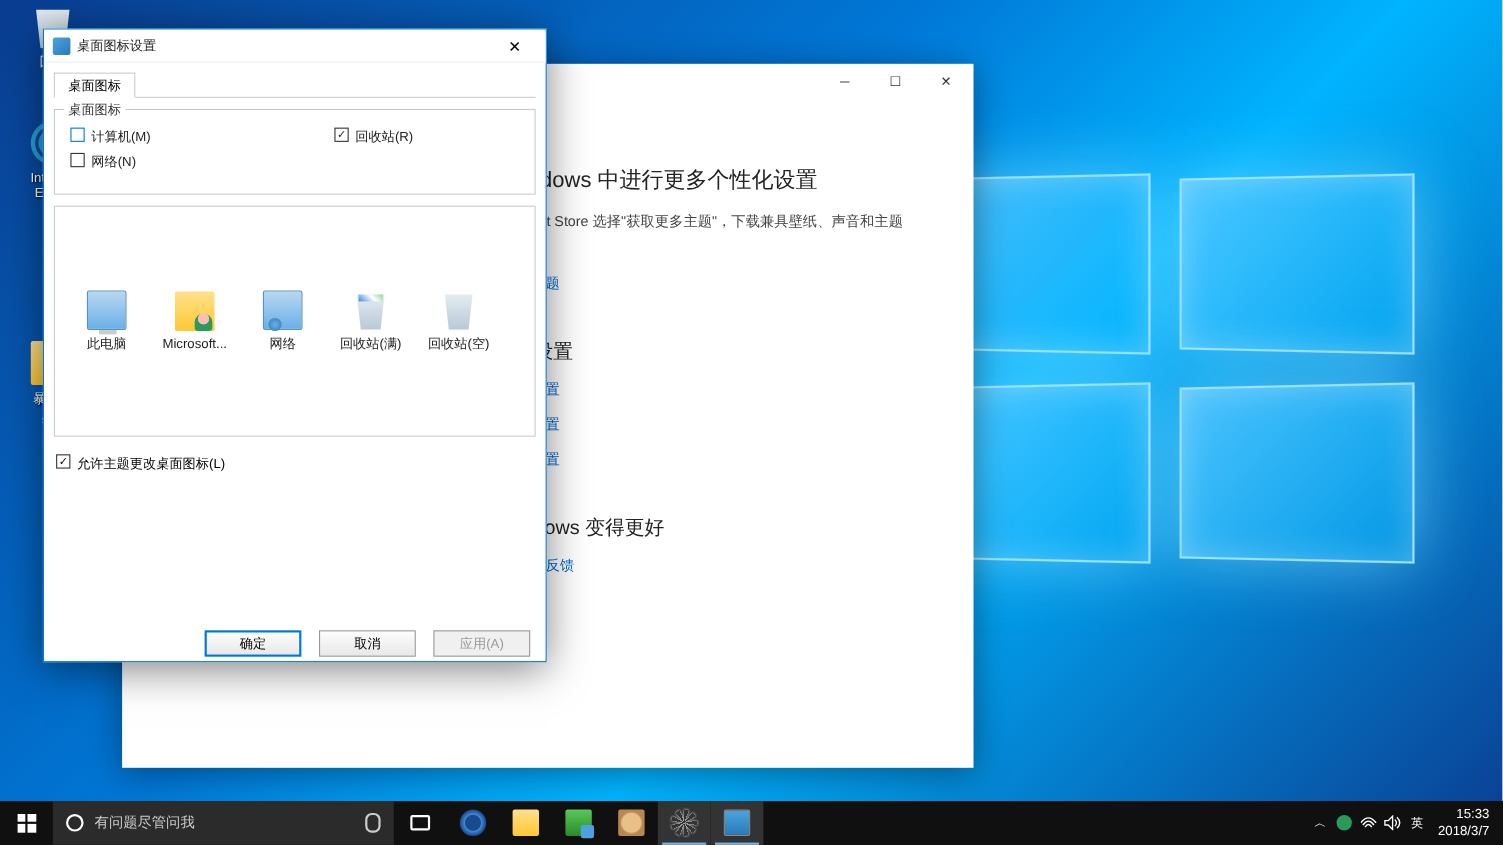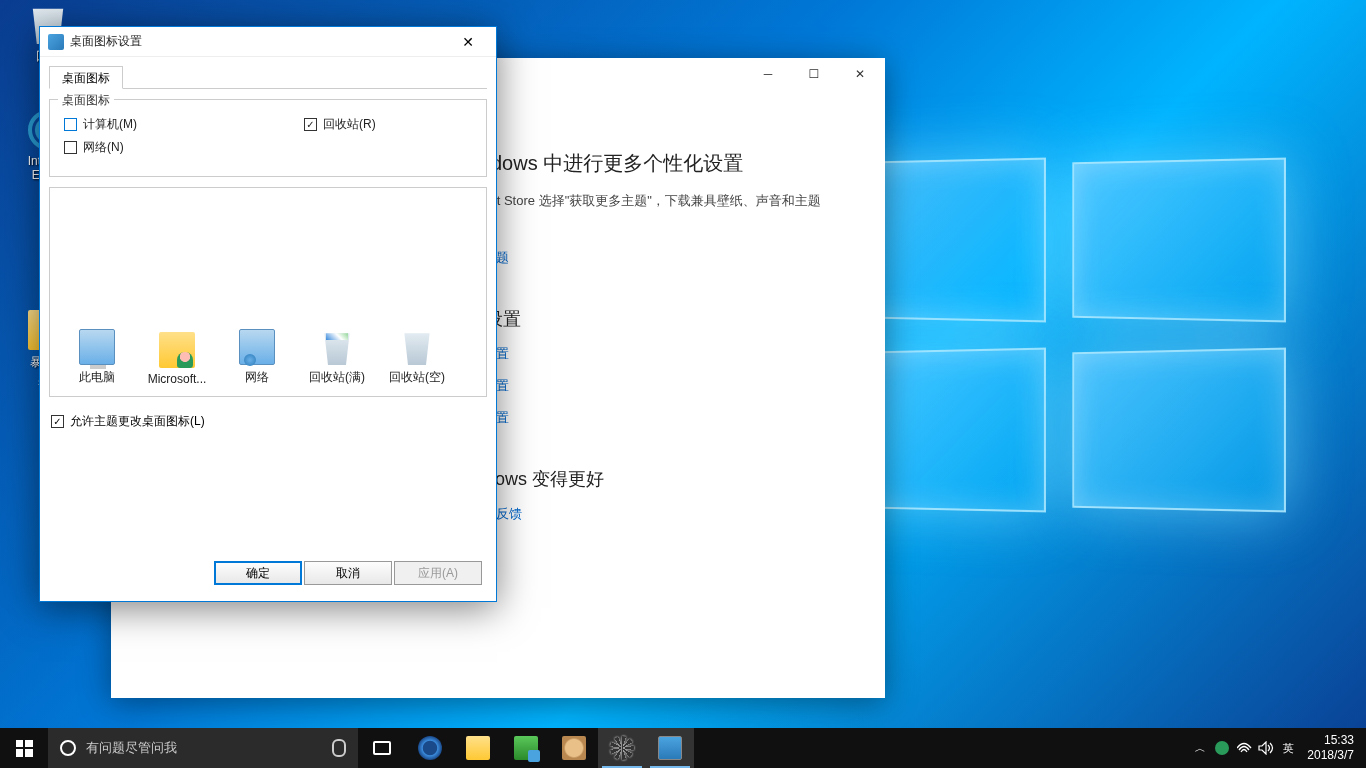--- a/index.html
+++ b/index.html
@@ -26,42 +26,42 @@
 .dlg-title{height:30px;background:#fff;display:flex;align-items:center;padding:0 8px;border-bottom:1px solid #eee}
 .dlg-title-icon{width:16px;height:16px;margin-right:6px;background:linear-gradient(135deg,#4aa3df,#2a7ab8);border-radius:2px}
 .dlg-title-text{flex:1;font-size:12px;color:#222}
 .dlg-close{width:40px;height:28px;display:flex;align-items:center;justify-content:center;font-size:14px;cursor:pointer}
 .dlg-body{padding:8px 9px 0}
 .tabstrip{border-bottom:1px solid #ccc;display:flex;height:24px}
 .tab{padding:3px 12px;border:1px solid #ccc;border-bottom-color:#fff;background:#fff;position:relative;top:1px;font-size:12px}
 .gbox{border:1px solid #ccc;margin-top:10px;padding:10px 14px 14px;position:relative}
 .gbox-label{position:absolute;top:-8px;left:8px;background:#fff;padding:0 4px;font-size:12px;color:#333}
 .chk-row{display:flex;gap:100px;margin:6px 0}
-.chk{display:flex;align-items:center;gap:6px;font-size:12px;color:#222;min-width:140px}
+.chk{display:flex;gap:6px;font-size:12px;color:#222;min-width:140px}
 .chk .box{width:13px;height:13px;border:1px solid #333;display:flex;align-items:center;justify-content:center}
 .chk .box.checked{background:#fff;color:#222}
 .chk .box.checked::after{content:"✓";font-size:10px;line-height:1}
 .chk.blue .box{border-color:#0078d7}
-.iconlist{border:1px solid #ccc;margin-top:10px;height:210px;padding:10px;display:flex;gap:6px;align-items:flex-end}
+.iconlist{border:1px solid #ccc;margin-top:10px;height:210px;padding:10px;display:flex;gap:6px;align-items:center}
 .ili{width:74px;text-align:center;font-size:11px;color:#222}
 .ili .ic{width:36px;height:36px;margin:0 auto 4px;position:relative}
 .ic-pc{background:linear-gradient(#b8d8f0,#6ab0e8);border-radius:2px;border:1px solid #5a90c0}
 .ic-pc::after{content:"";position:absolute;bottom:-5px;left:10px;width:16px;height:4px;background:#ccc}
 .ic-user{background:linear-gradient(#ffe08a,#ffc933);border-radius:2px}
 .ic-user::after{content:"";position:absolute;right:2px;bottom:0;width:16px;height:16px;background:radial-gradient(circle at 50% 30%,#fdbcb4 35%,#2a9a5a 40%);border-radius:50% 50% 20% 20%}
 .ic-net{background:linear-gradient(#b8d8f0,#6ab0e8);border-radius:2px;border:1px solid #5a90c0}
 .ic-net::before{content:"";position:absolute;left:4px;bottom:-2px;width:12px;height:12px;background:radial-gradient(#6ab0e8,#2a7ab8);border-radius:50%}
 .ic-rec{background:linear-gradient(#e8f0f5,#b8c8d5);clip-path:polygon(15% 12%,85% 12%,75% 100%,25% 100%)}
 .ic-rec.full::after{content:"";position:absolute;top:0;left:20%;width:60%;height:30%;background:linear-gradient(45deg,#3a8adb,#fff,#6ac873)}
 .btnrow{display:flex;justify-content:flex-end;gap:8px;margin-top:8px}
 .wbtn{min-width:88px;height:24px;background:linear-gradient(#fdfdfd,#e8e8e8);border:1px solid #999;font-size:12px;cursor:pointer}
 .wbtn.disabled{color:#999;background:#f0f0f0}
 .wbtn.primary{border:2px solid #0078d7}
-.dlg-footer{position:absolute;bottom:16px;right:14px;display:flex;gap:2px}
-.allow-chk{margin:16px 2px;display:flex;align-items:center;gap:6px;font-size:12px}
+.dlg-footer{position:absolute;bottom:4px;right:14px;display:flex;gap:16px}
+.allow-chk{margin:16px 2px;display:flex;align-items:flex-start;gap:6px;font-size:12px}
 .allow-chk .box{width:13px;height:13px;border:1px solid #333;display:flex;align-items:center;justify-content:center}
 .allow-chk .box::after{content:"✓";font-size:10px}
 .taskbar{position:absolute;left:0;right:0;bottom:0;height:40px;background:#101010;display:flex;align-items:center;color:#fff}
 .tb-btn{width:48px;height:40px;display:flex;align-items:center;justify-content:center;cursor:pointer}
 .start-ico{width:17px;height:17px;display:grid;grid-template:1fr 1fr/1fr 1fr;gap:2px}
 .start-ico span{background:#fff}
 .search{flex:0 0 310px;height:40px;background:#2b2b2b;display:flex;align-items:center;padding:0 12px;gap:10px;color:#ccc}
 .search .circle{width:16px;height:16px;border:2px solid #fff;border-radius:50%}
 .search-txt{flex:1;font-size:13px}
 .search .mic{width:14px;height:18px;border:2px solid #ccc;border-radius:6px}

